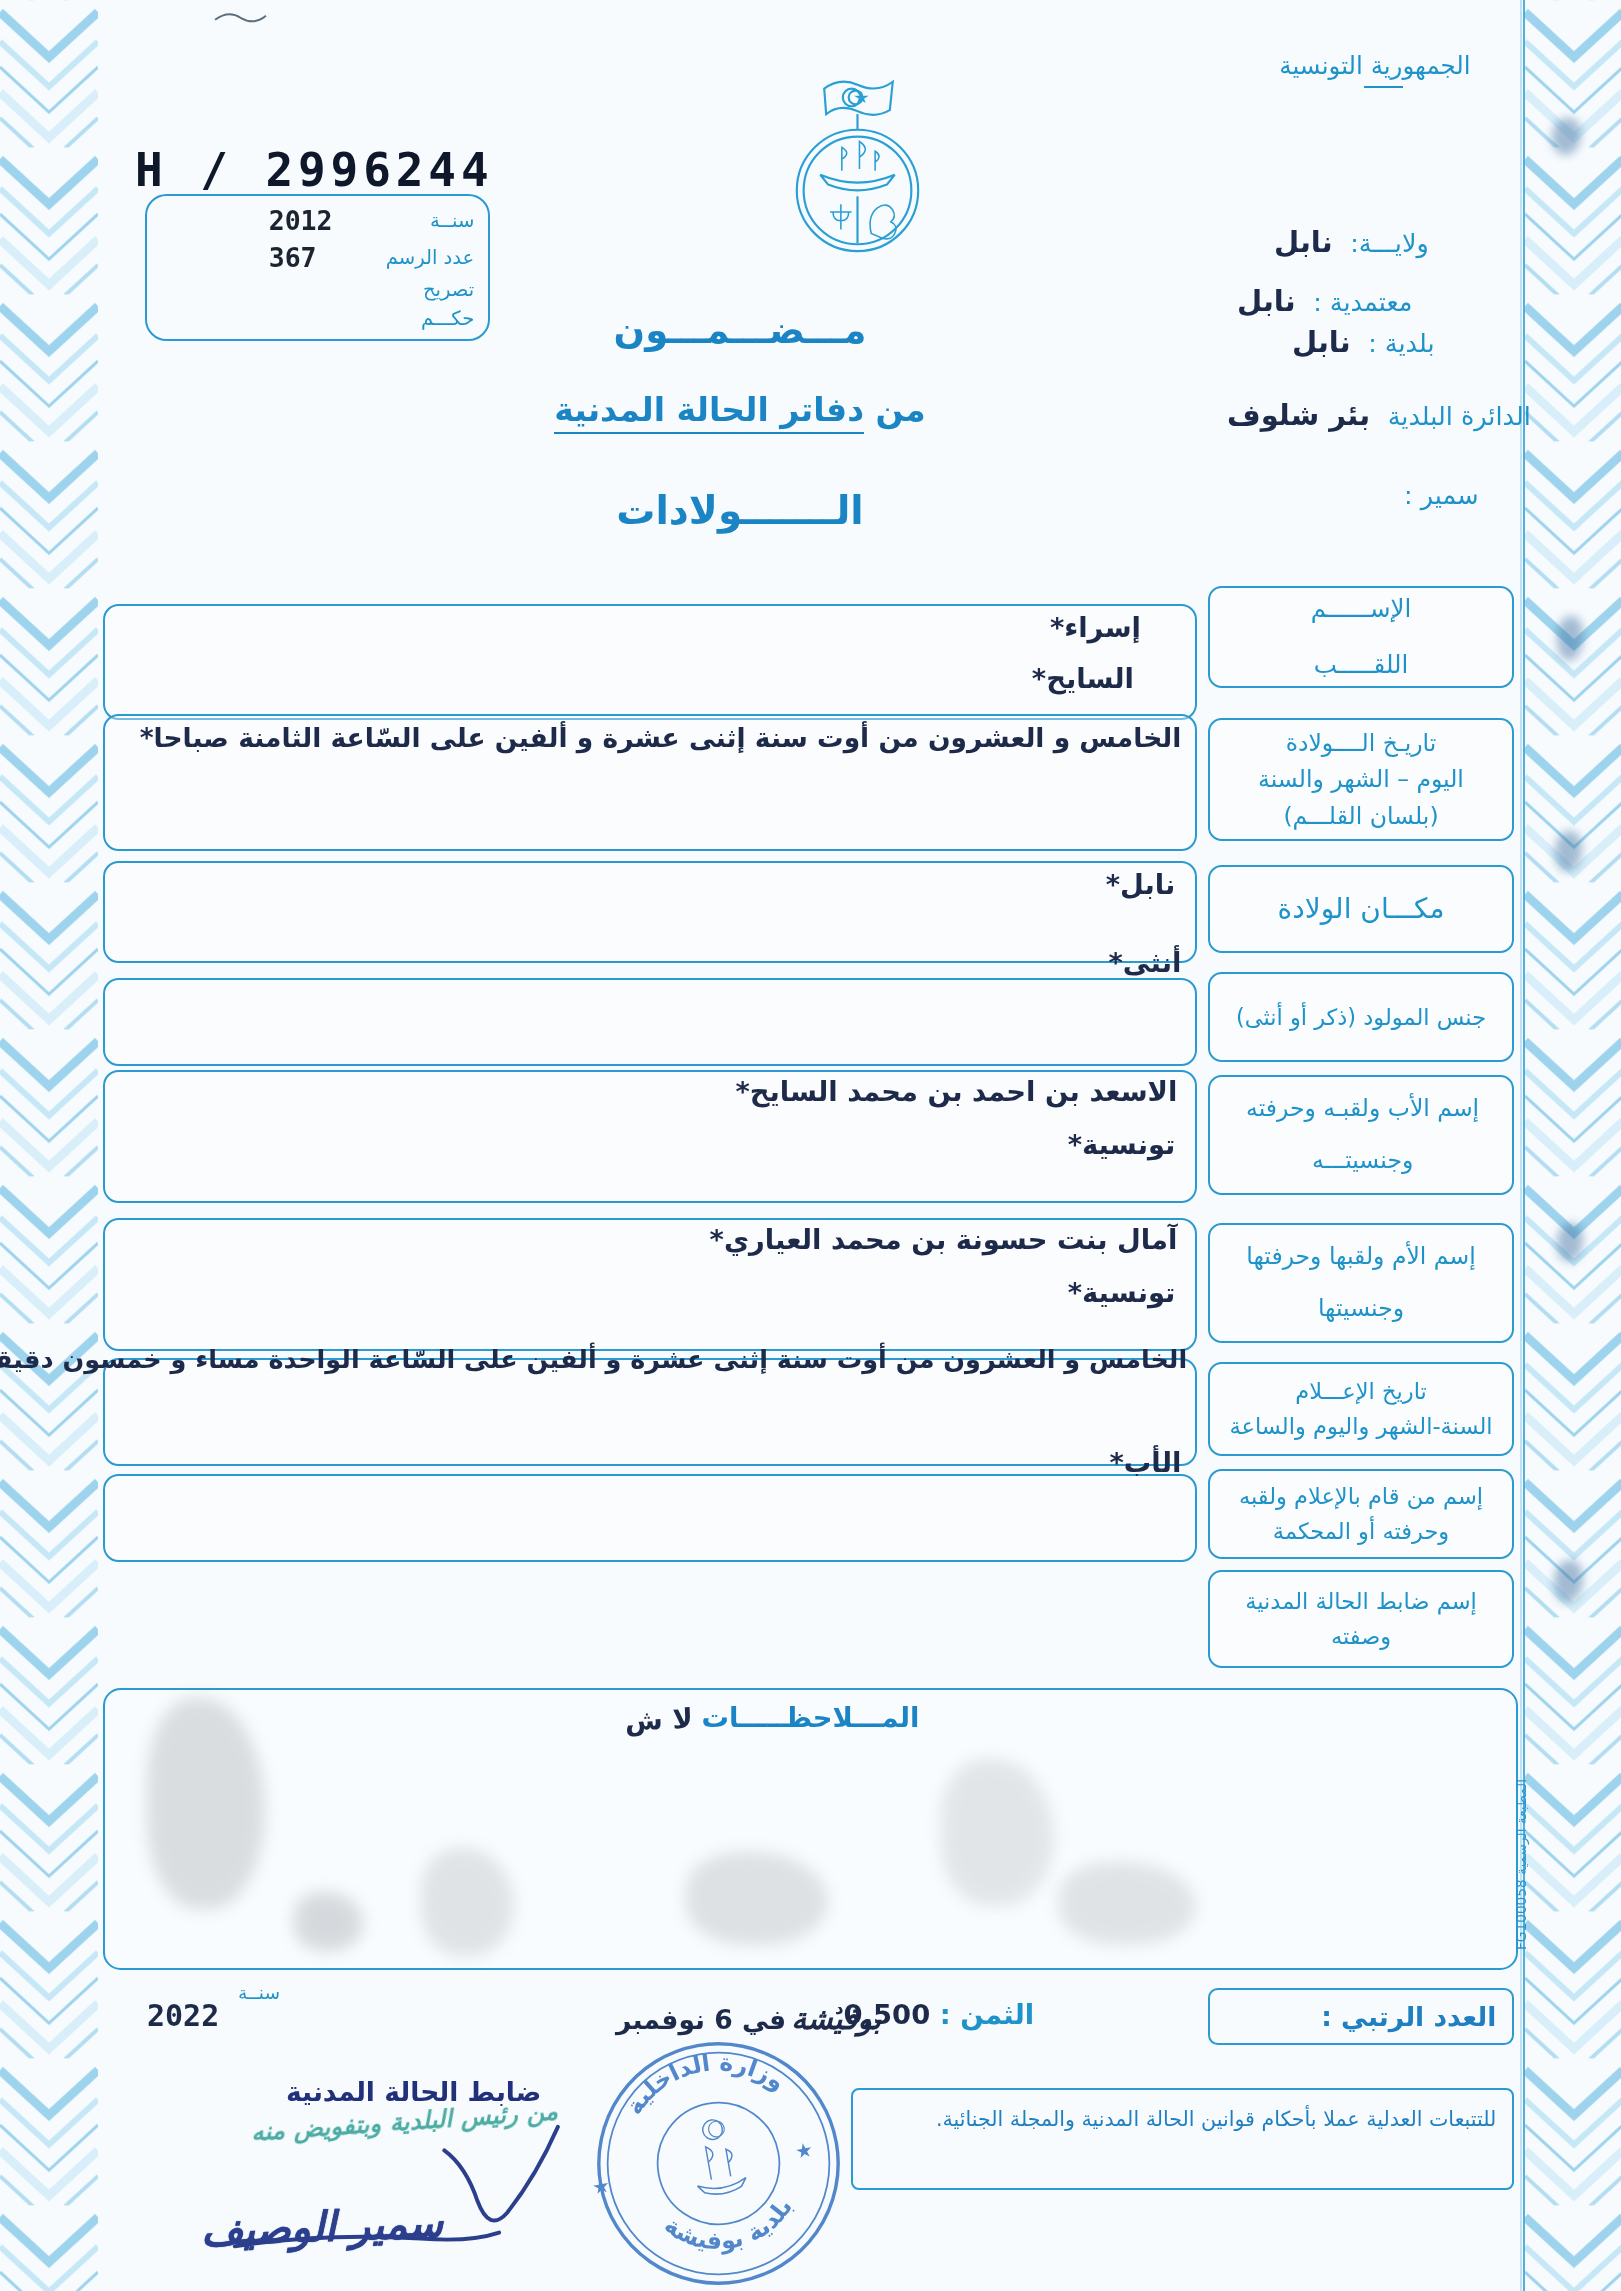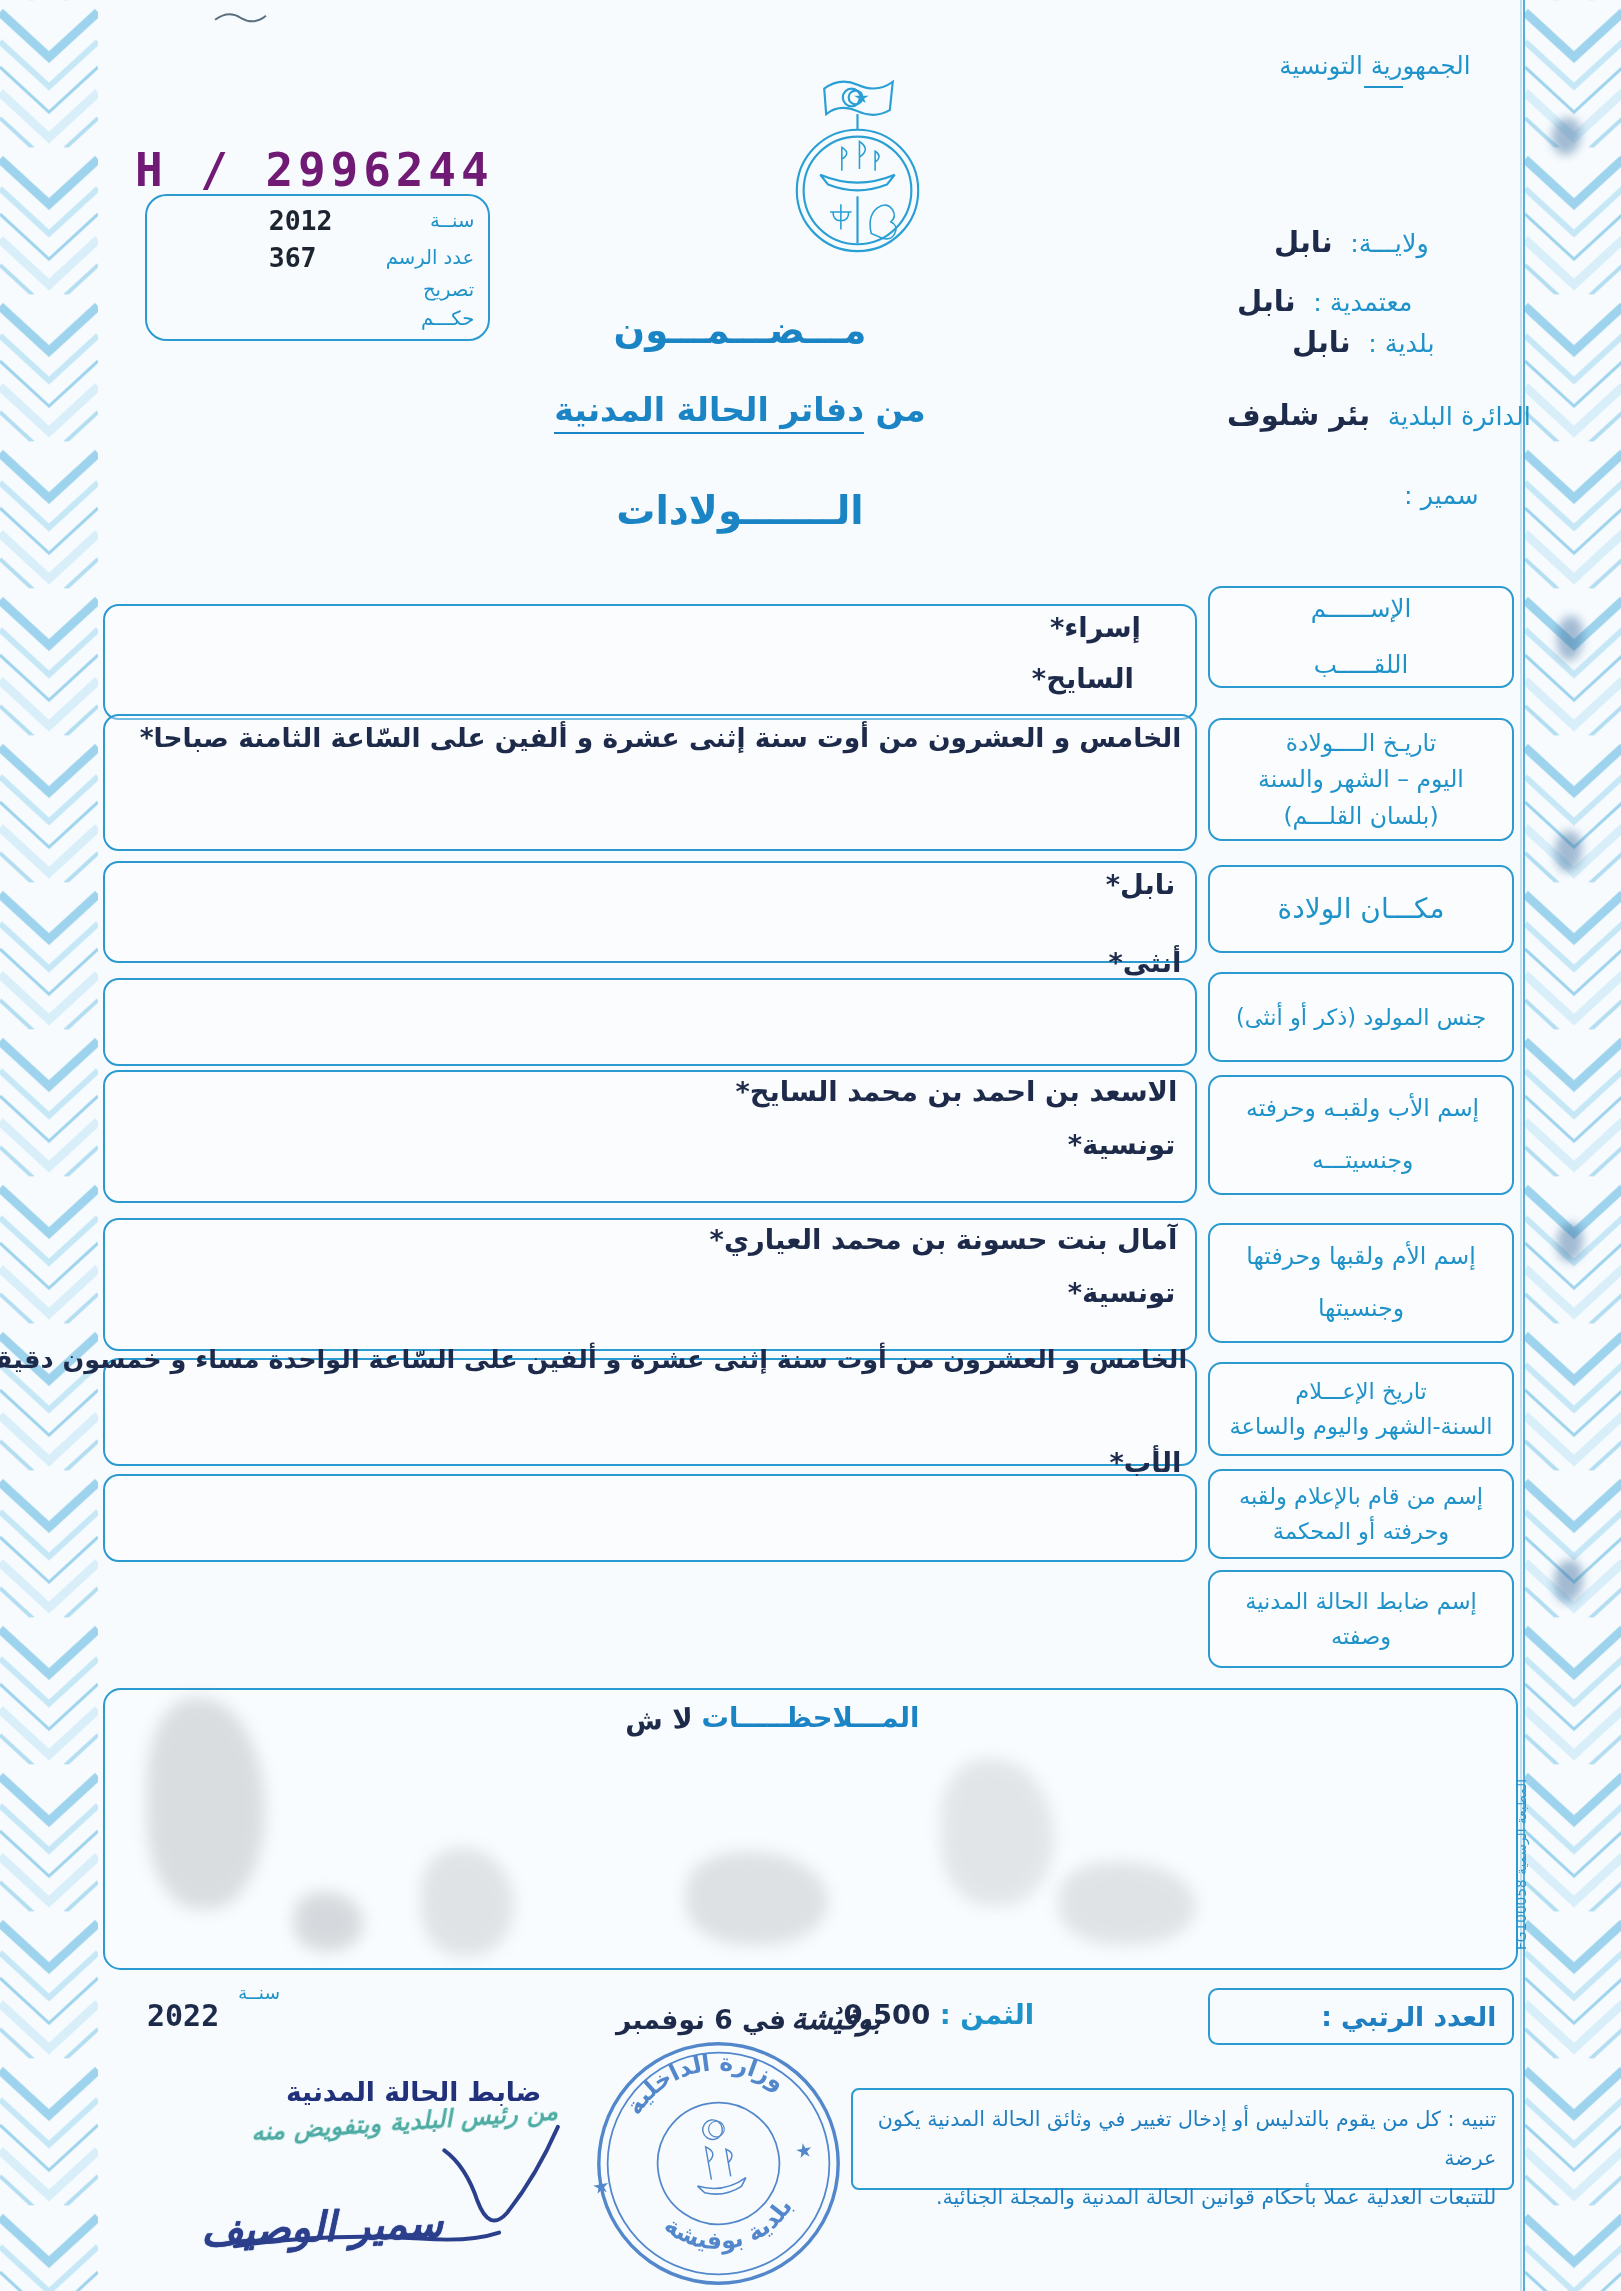--- a/index.html
+++ b/index.html
@@ -66,21 +66,21 @@
     opacity:.85;filter:blur(0.4px);white-space:nowrap;
   }
   .print-ref{
     position:absolute;left:1513px;top:1779px;height:274px;
     writing-mode:vertical-rl;transform:rotate(180deg);
     font-size:13.7px;color:#2596cf;white-space:nowrap;
   }
   .serial{
     position:absolute;left:135px;top:143px;
     font-family:"DejaVu Sans Mono", monospace;font-weight:bold;font-size:46px;
-    color:#701a75;letter-spacing:4.9px;direction:ltr;
+    color:#0f172a;letter-spacing:4.9px;direction:ltr;
   }
 </style>
 </head>
 <body>
 
 <div class="page">
 
   <svg class="edge edge-left" width="98" height="2292" viewBox="0 0 100 2338">
     <defs>
       <pattern id="gui" width="100" height="150" patternUnits="userSpaceOnUse">
@@ -252,21 +252,20 @@
     <span class="ink" style="font-size:26.5px;font-weight:bold;">في 6 نوفمبر</span>
   </div>
 
   <div class="abs" style="left:238px;top:1982px;font-size:18.6px;">سنــة</div>
   <div class="abs ink" style="left:147px;top:1998px;font-size:30px;font-weight:bold;font-family:'DejaVu Sans Mono', monospace;direction:ltr;">2022</div>
 
   <div class="abs" style="left:286px;top:2076px;font-size:26.5px;font-weight:bold;color:#20307a;white-space:nowrap;">ضابط الحالة المدنية</div>
   <div class="green-note">من رئيس البلدية وبتفويض منه</div>
 
   <div class="warning-box">
-    <div>تنبيه : كل من يقوم بالتدليس أو إدخال تغيير في وثائق الحالة المدنية يكون عرضة</div>
     <div>للتتبعات العدلية عملا بأحكام قوانين الحالة المدنية والمجلة الجنائية.</div>
   </div>
 
   <div class="stamp-wrap">
     <svg width="265" height="257" viewBox="0 0 270 262">
       <g fill="none" stroke="#2f6fc0">
         <circle cx="135" cy="131" r="122" stroke-width="3.5"></circle>
         <circle cx="135" cy="131" r="113" stroke-width="1.8"></circle>
         <circle cx="135" cy="131" r="62" stroke-width="1.8"></circle>
         <path d="M110 150 Q135 162 160 150 L154 158 Q135 166 116 158 Z" stroke-width="1.6"></path>

